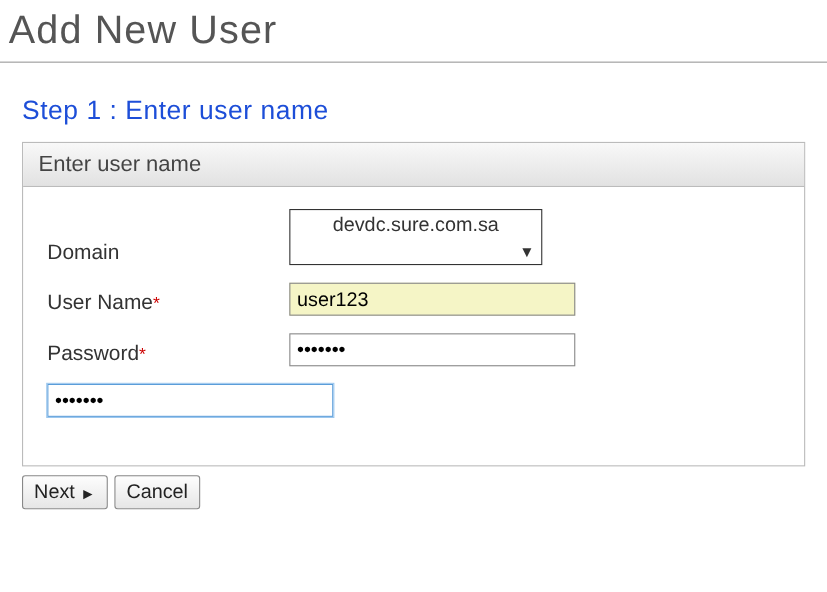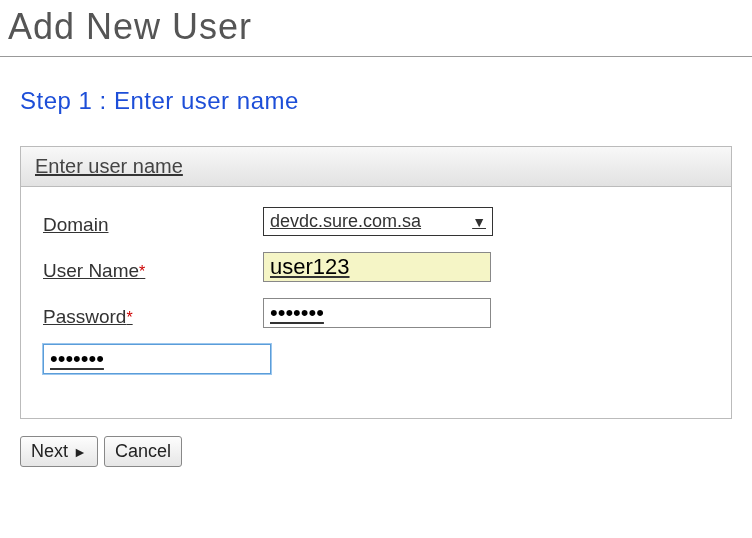--- a/index.html
+++ b/index.html
@@ -21,23 +21,22 @@
       border-bottom: 1px solid #999;
     }
     .step-heading {
       font-size: 24px;
       font-weight: normal;
       color: #1d4ed8;
       padding: 30px 0 14px 20px;
       letter-spacing: 0.5px;
     }
     .panel {
-      margin: 17px 20px;
+      margin: 0 20px;
       border: 1px solid #bbb;
-      text-decoration: underline;
     }
     .panel-header {
       background: linear-gradient(#f8f8f8, #e2e2e2);
       border-bottom: 1px solid #bbb;
       padding: 8px 14px;
       font-size: 20px;
       color: #444;
     }
     .panel-body {
       padding: 20px 18px 28px 22px;
@@ -56,31 +55,32 @@
     .select-box {
       border: 1px solid #333;
       padding: 3px 6px;
       font-size: 18px;
       font-family: inherit;
       background: #fff;
       display: inline-flex;
       align-items: center;
       gap: 6px;
       min-width: 230px;
+      flex-direction: column;
     }
     .select-arrow {
       font-size: 14px;
       margin-left: auto;
     }
     input.text-input {
       border: 1px solid #888;
       padding: 3px 6px;
-      font-size: 22px;
+      font-size: 18px;
       font-family: inherit;
-      width: 228px;
+      width: 260px;
       height: 30px;
     }
     input.text-input.highlight {
       background: #f5f5c6;
     }
     input.text-input.focused {
       border: 1px solid #5b9dd9;
       outline: 1px solid #9cc7ee;
     }
     .button-row {

